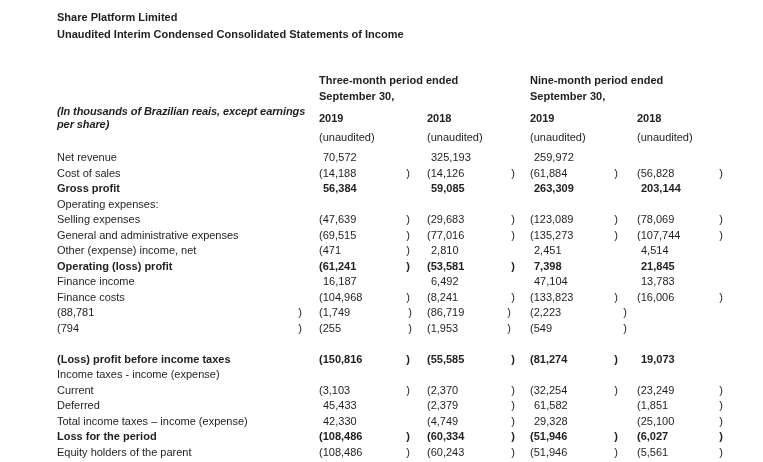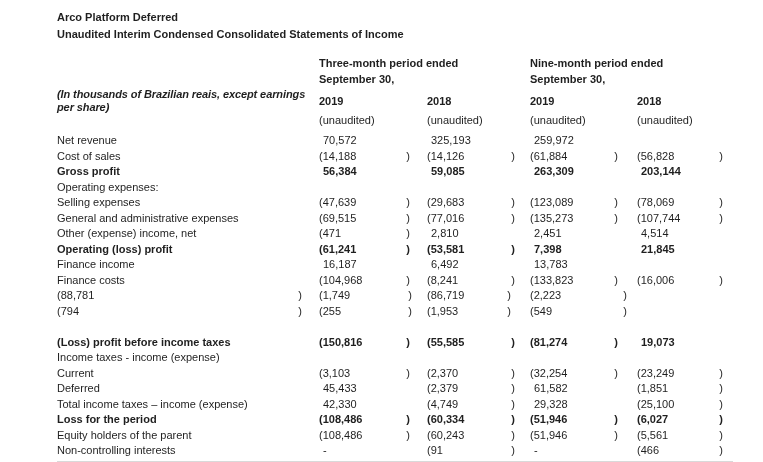--- a/index.html
+++ b/index.html
@@ -24,21 +24,21 @@
     font-weight: 700;
     line-height: 17px;
     white-space: nowrap;
   }
   
   .grid-row {
     display: grid;
     grid-template-columns: 262px 108px 103px 107px 96px;
   }
   .hdr-groups {
-    margin-top: 13px;
+    margin-top: 30px;
   }
   .group-head {
     font-weight: 700;
     line-height: 15.5px;
     padding-right: 14px;
   }
   .g1 { grid-column: 2 / span 2; }
   .g2 { grid-column: 4 / span 2; }
   .hdr-years {
     height: 27px;
@@ -85,21 +85,21 @@
     border-bottom: 1px solid #d9d9d9;
     height: 0;
     margin-top: 2px;
   }
 </style>
 </head>
 <body>
 
 <div class="doc">
 
-  <div class="title">Arco Platform Deferred</div>
+  <div class="title">Share Platform Limited</div>
   <div class="title">Unaudited Interim Condensed Consolidated Statements of Income</div>
 
   <div class="grid-row hdr-groups">
     <div></div>
     <div class="group-head g1">Three-month period ended September 30,</div>
     <div class="group-head g2">Nine-month period ended September 30,</div>
   </div>
 
   <div class="grid-row hdr-years">
     <div class="units-note">(In thousands of Brazilian reais, except earnings per share)</div>
@@ -243,20 +243,23 @@
         </div>
       </div>
       <div class="grid-row trow">
         <div class="cell label">Finance income</div>
         <div class="cell num c1">
           <span class="plain">16,187</span>
         </div>
         <div class="cell num c2">
           <span class="plain">6,492</span>
         </div>
+        <div class="cell num c3">
+          <span class="plain">47,104</span>
+        </div>
         <div class="cell num c4">
           <span class="plain">13,783</span>
         </div>
       </div>
       <div class="grid-row trow">
         <div class="cell label">Finance costs</div>
         <div class="cell num c1">
           <span>(104,968</span>
           <span class="rp">)</span>
         </div>

